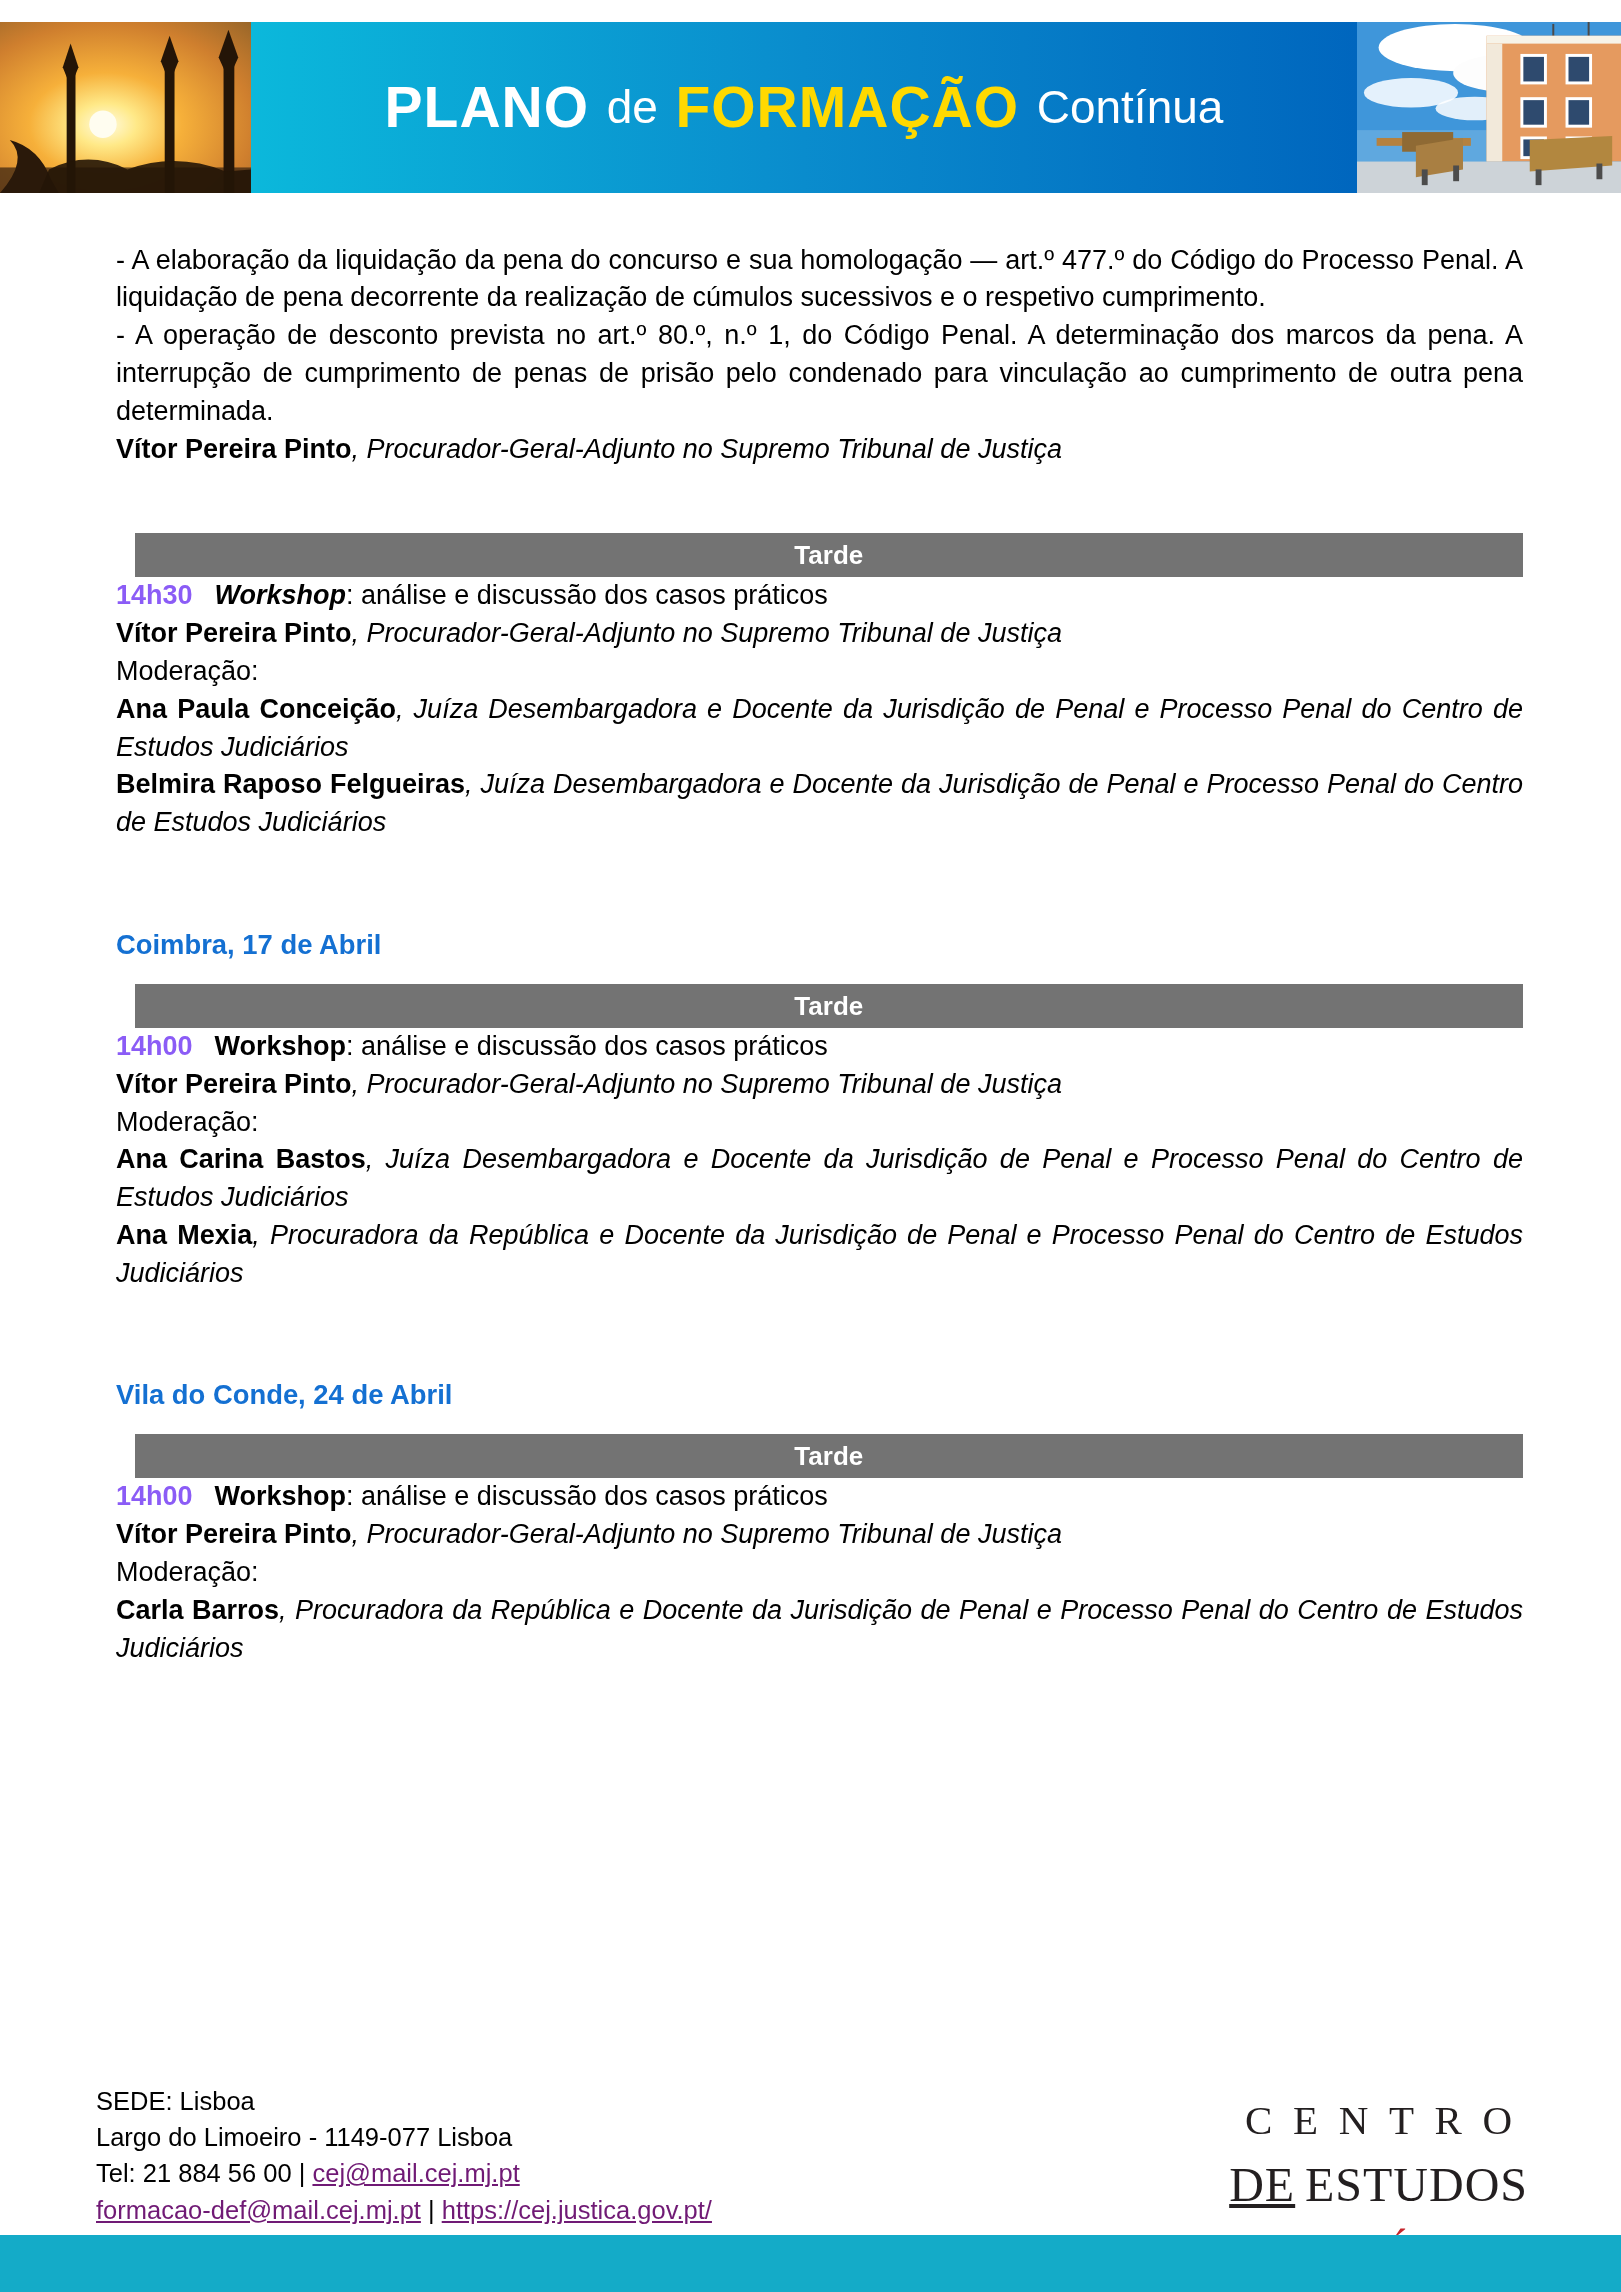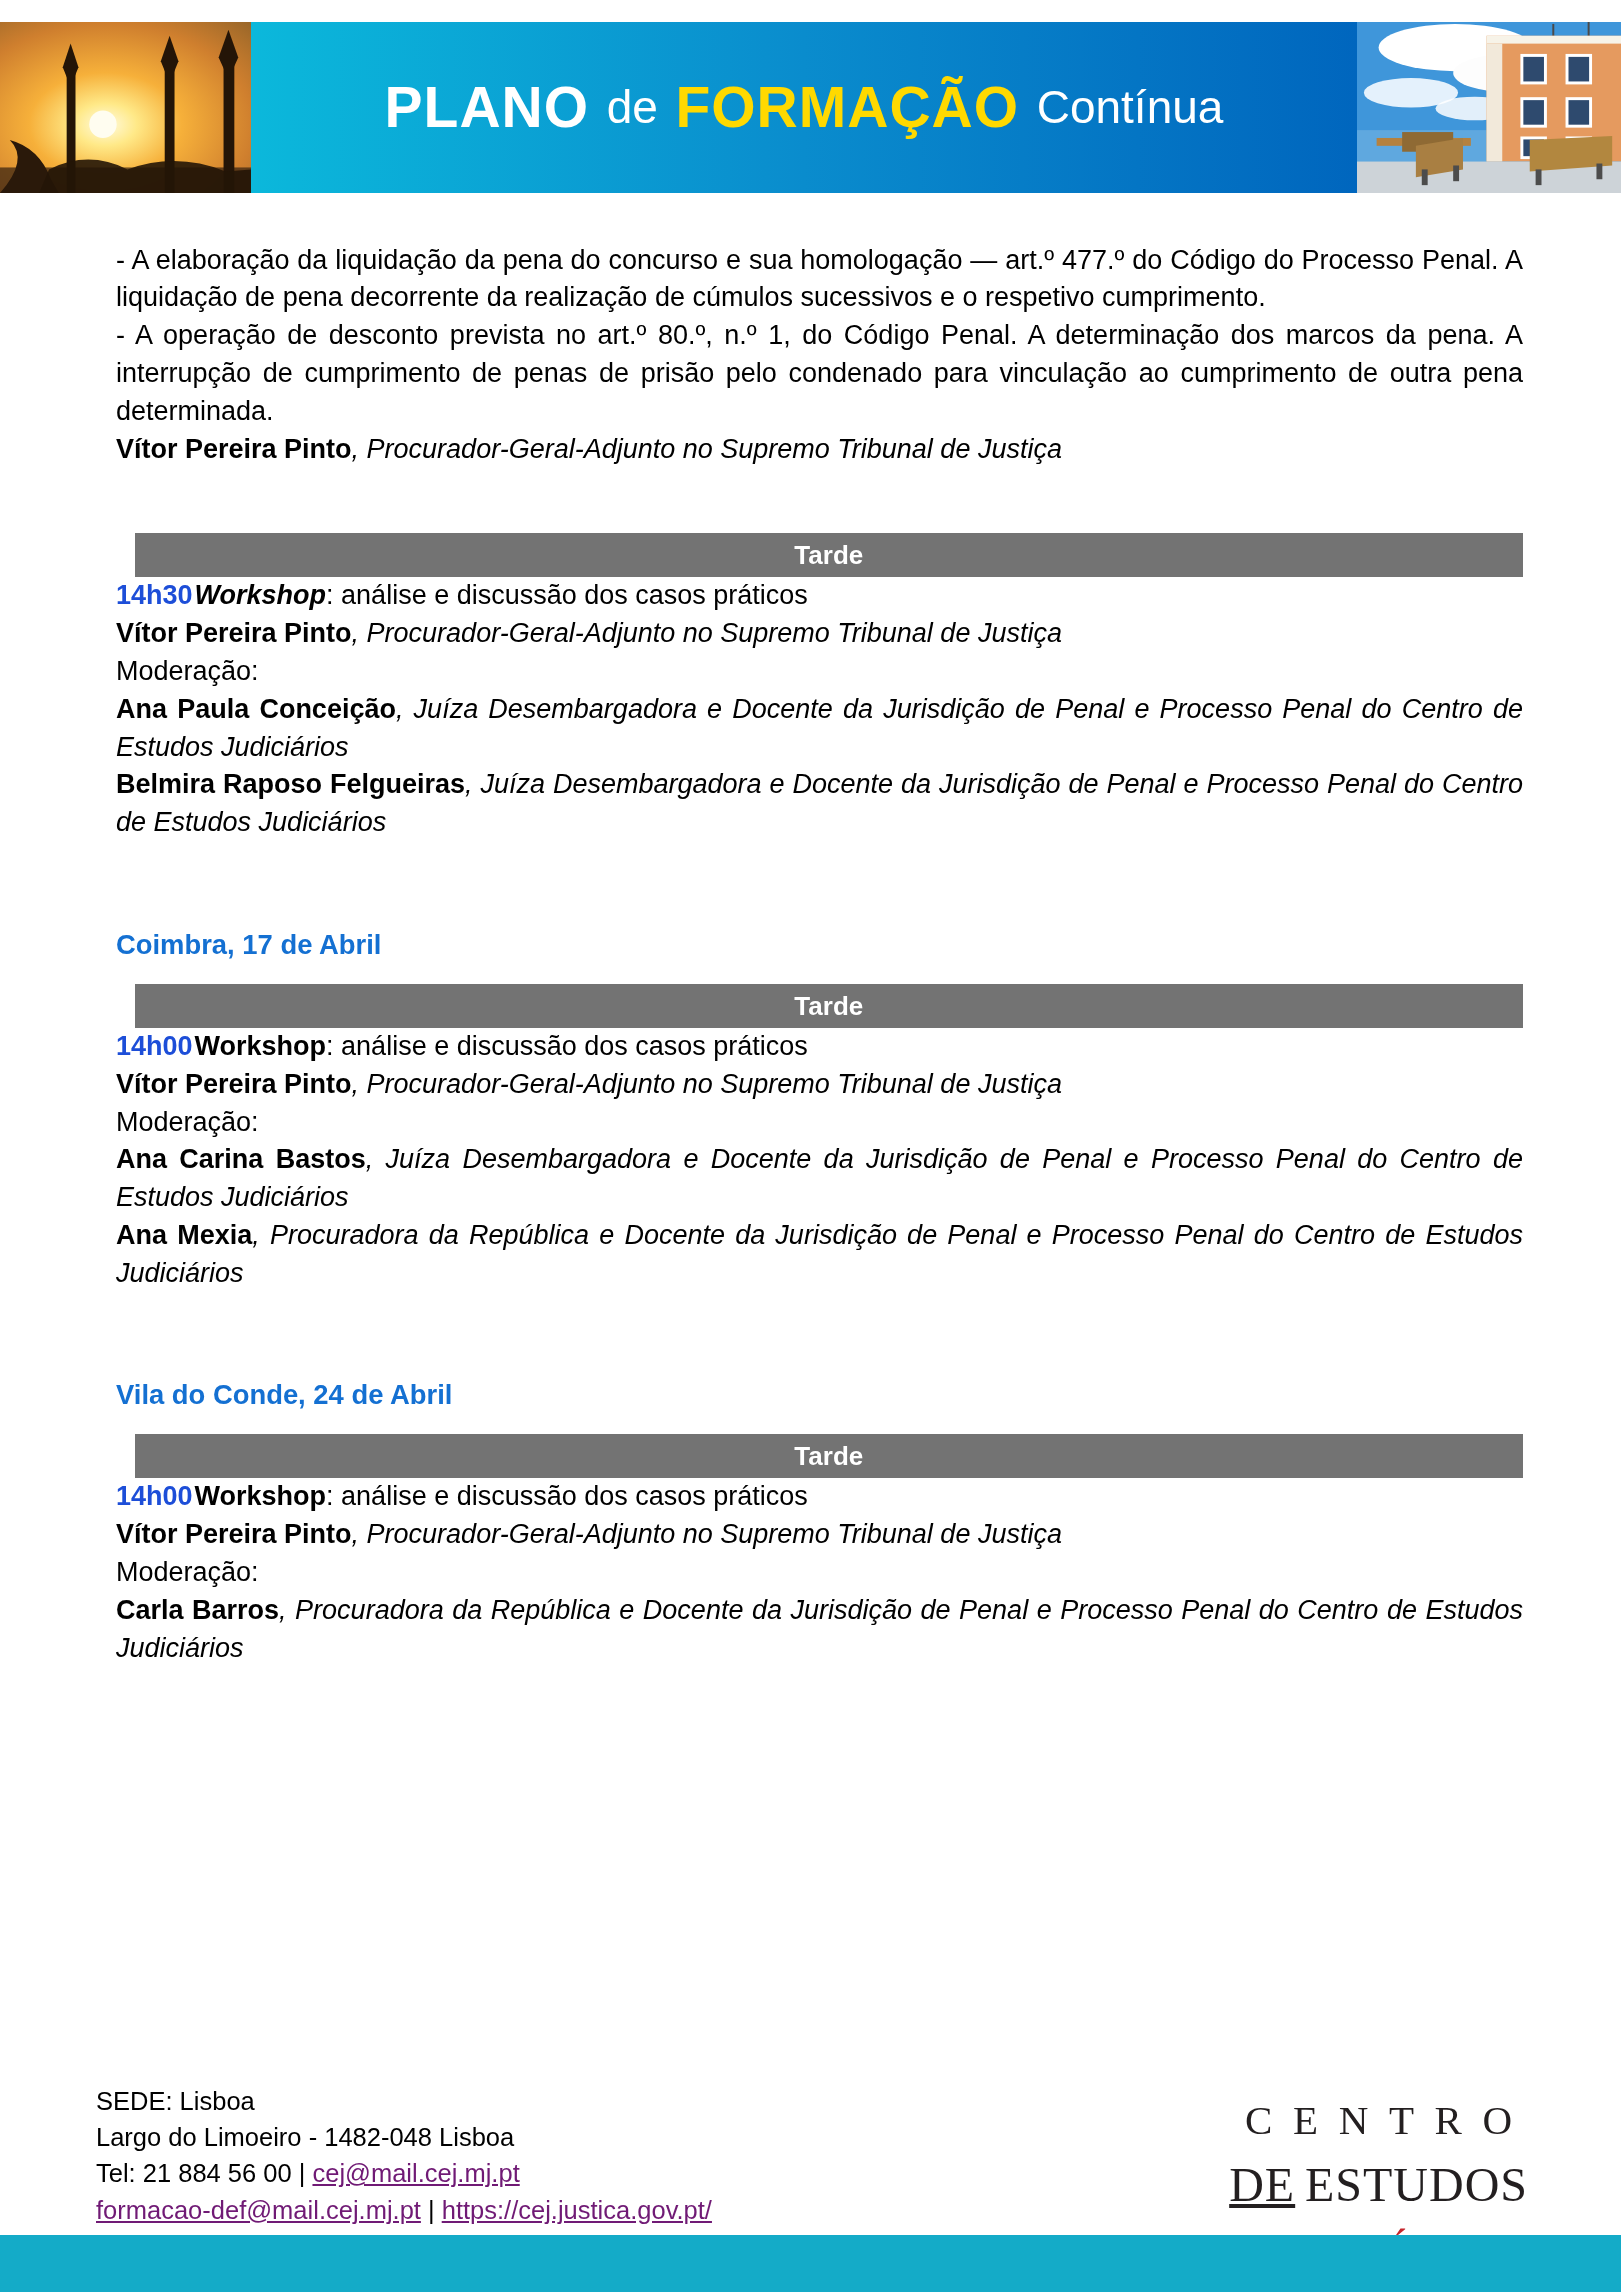--- a/index.html
+++ b/index.html
@@ -48,21 +48,21 @@
     height: 44px;
     line-height: 44px;
     margin-left: 18.6px;
   }
   .bar-first { margin-top: 65px; }
 
   .line { margin: 15.7px 0; }
   .after-bar { margin-top: 25.5px; }
   .just { text-align: justify; }
 
-  .time { color: #1d4ed8; font-weight: bold; margin-right: 2px; }
+  .time { color: #8b5cf6; font-weight: bold; margin-right: 22px; }
   .wk { font-weight: bold; }
   .wk-italic { font-style: italic; }
 
   .loc {
     color: #1470d2;
     font-size: 27.4px;
     font-weight: bold;
     margin: 84px 0 19.6px 0 !important;
   }
 
@@ -228,21 +228,21 @@
       <p class="line just">
         <b class="bi">Carla Barros</b><i class="it">, Procuradora da República e Docente da Jurisdição de Penal e Processo Penal do Centro de Estudos Judiciários</i>
       </p>
     </section>
 
   </main>
 
   <footer class="footer">
     <div class="contact">
       <p>SEDE: Lisboa</p>
-      <p>Largo do Limoeiro - 1482-048 Lisboa</p>
+      <p>Largo do Limoeiro - 1149-077 Lisboa</p>
       <p><span>Tel: 21 884 56 00 | </span><a>cej@mail.cej.mj.pt</a></p>
       <p><a>formacao-def@mail.cej.mj.pt</a><span> | </span><a>https://cej.justica.gov.pt/</a></p>
     </div>
     <div class="logo">
       <div class="logo-l1">CENTRO</div>
       <div class="logo-l2"><span class="logo-de">DE</span><span>ESTUDOS</span></div>
       <div class="logo-l3">JUDICIÁRIOS</div>
     </div>
   </footer>
 

